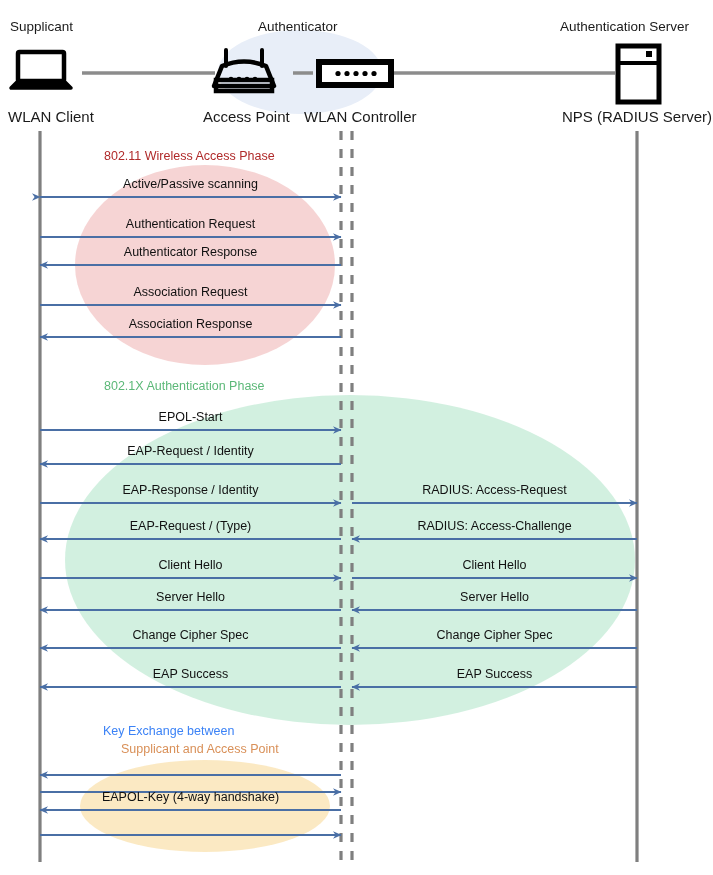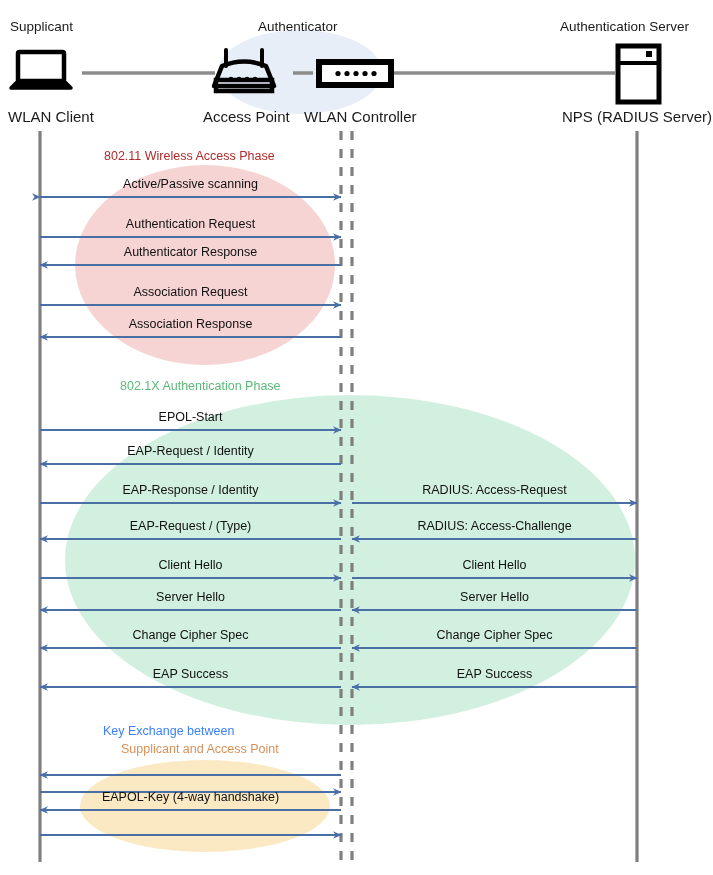--- a/index.html
+++ b/index.html
@@ -131,21 +131,21 @@
   <div class="role-title" style="left:10px;top:19px;">Supplicant</div>
   <div class="role-title" style="left:258px;top:19px;">Authenticator</div>
   <div class="role-title" style="left:560px;top:19px;">Authentication Server</div>
 
   <div class="node-label" style="left:8px;top:108px;">WLAN Client</div>
   <div class="node-label" style="left:203px;top:108px;">Access Point</div>
   <div class="node-label" style="left:304px;top:108px;">WLAN Controller</div>
   <div class="node-label" style="left:562px;top:108px;">NPS (RADIUS Server)</div>
 
   <div class="phase-label" style="left:88px;top:147px;color:#b02a2a;margin-left:16px;">802.11 Wireless Access Phase</div>
-  <div class="phase-label" style="left:104px;top:377px;color:#5cb878;margin-left:16px;">802.1X Authentication Phase</div>
+  <div class="phase-label" style="left:104px;top:377px;color:#5cb878;">802.1X Authentication Phase</div>
   <div class="phase-label" style="left:103px;top:722px;color:#3b82f6;">Key Exchange between</div>
   <div class="phase-label" style="left:89px;top:740px;color:#d99058;margin-left:32px;">Supplicant and Access Point</div>
 
   <div id="labels-left">
       <div class="msg-label" style="left: 190.5px; top: 177px;">Active/Passive scanning</div>
       <div class="msg-label" style="left: 190.5px; top: 217px;">Authentication Request</div>
       <div class="msg-label" style="left: 190.5px; top: 245px;">Authenticator Response</div>
       <div class="msg-label" style="left: 190.5px; top: 285px; text-align: center;">Association Request</div>
       <div class="msg-label" style="left: 190.5px; top: 317px;">Association Response</div>
       <div class="msg-label" style="left: 190.5px; top: 410px;">EPOL-Start</div>

